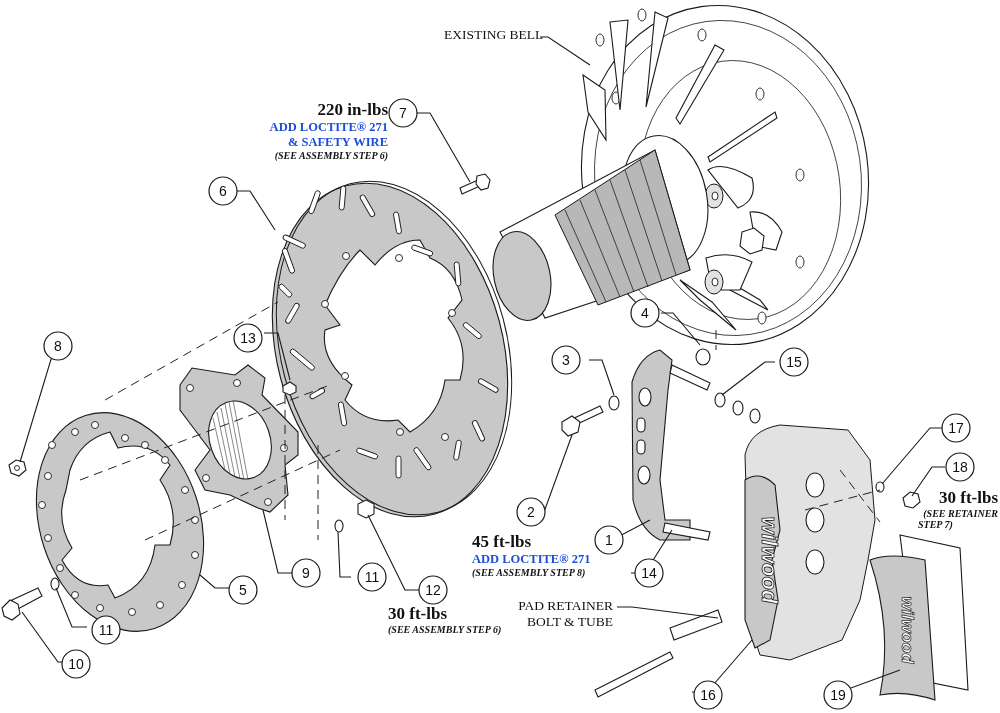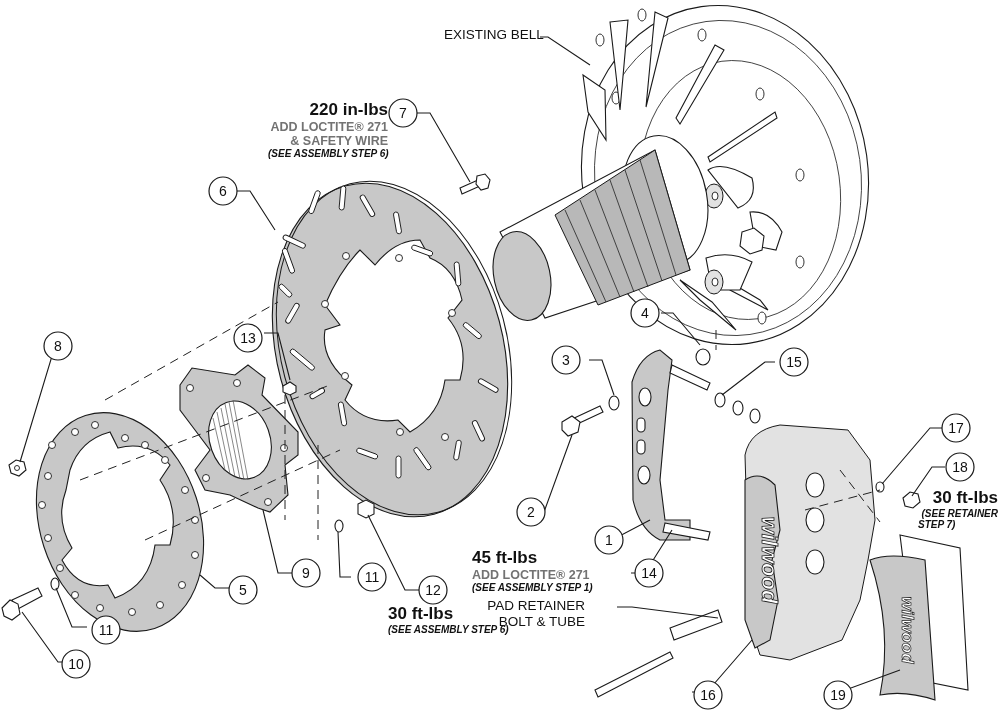--- a/index.html
+++ b/index.html
@@ -7,23 +7,23 @@
   svg { position:absolute; left:0; top:0; }
   .ln { stroke:#1a1a1a; stroke-width:1.1; fill:none; }
   .thin { stroke:#222; stroke-width:0.8; fill:none; }
   .dash { stroke:#222; stroke-width:1; fill:none; stroke-dasharray:9 6; }
   .part { fill:#c8c8c8; stroke:#1a1a1a; stroke-width:1.1; }
   .partl { fill:#e2e2e2; stroke:#1a1a1a; stroke-width:1; }
   .white { fill:#ffffff; stroke:#1a1a1a; stroke-width:1.1; }
   .hole { fill:#ffffff; stroke:#1a1a1a; stroke-width:0.9; }
   .callout { fill:#fff; stroke:#1a1a1a; stroke-width:1.2; }
   .cnum { font-family:"Liberation Sans", sans-serif; font-size:14px; fill:#111; text-anchor:middle; dominant-baseline:central; }
-  .label { position:absolute; font-family:Liberation Sans, sans-serif; color:#111; white-space:nowrap; }
+  .label { position:absolute; font-family:Liberation Serif, serif; color:#111; white-space:nowrap; }
   .torque { font-weight:bold; font-size:17px; }
-  .red { color:#737373; font-weight:bold; font-size:12.5px; }
+  .red { color:#1d4ed8; font-weight:bold; font-size:12.5px; }
   .note { font-weight:bold; font-style:italic; font-size:10px; }
   .plain { font-size:13.5px; }
   .r { text-align:right; }
   .c { text-align:left; }
 </style>
 </head>
 <body>
 
 <svg width="1000" height="713" viewBox="0 0 1000 713">
 
@@ -343,33 +343,33 @@
 
 <div class="label plain" style="left:444px; top:27px;">EXISTING BELL</div>
 
 <div class="label r" style="left:268px; top:78px; width:120px;margin-top:22px;">
   <div class="torque">220 in-lbs</div>
   <div class="red">ADD LOCTITE® 271</div>
   <div class="red">&amp; SAFETY WIRE</div>
   <div class="note">(SEE ASSEMBLY STEP 6)</div>
 </div>
 
-<div class="label c" style="left:472px; top:532px; width:120px;margin-top:16px;">
+<div class="label c" style="left:472px; top:532px; width:120px;">
   <div class="torque">45 ft-lbs</div>
   <div class="red">ADD LOCTITE® 271</div>
-  <div class="note">(SEE ASSEMBLY STEP 1)</div>
+  <div class="note">(SEE ASSEMBLY STEP 8)</div>
 </div>
 
 <div class="label c" style="left:388px; top:604px; width:110px;">
   <div class="torque">30 ft-lbs</div>
   <div class="note">(SEE ASSEMBLY STEP 6)</div>
 </div>
 
 <div class="label r" style="left:918px; top:488px; width:80px;">
   <div class="torque">30 ft-lbs</div>
   <div class="note">(SEE RETAINER</div>
   <div class="note c">STEP 7)</div>
 </div>
 
-<div class="label plain r" style="left:472px; top:598px; width:113px; line-height:16px;">
+<div class="label plain r" style="left:500px; top:598px; width:113px; line-height:16px;">
   <div>PAD RETAINER</div>
   <div>BOLT &amp; TUBE</div>
 </div>
 
 </body></html>

